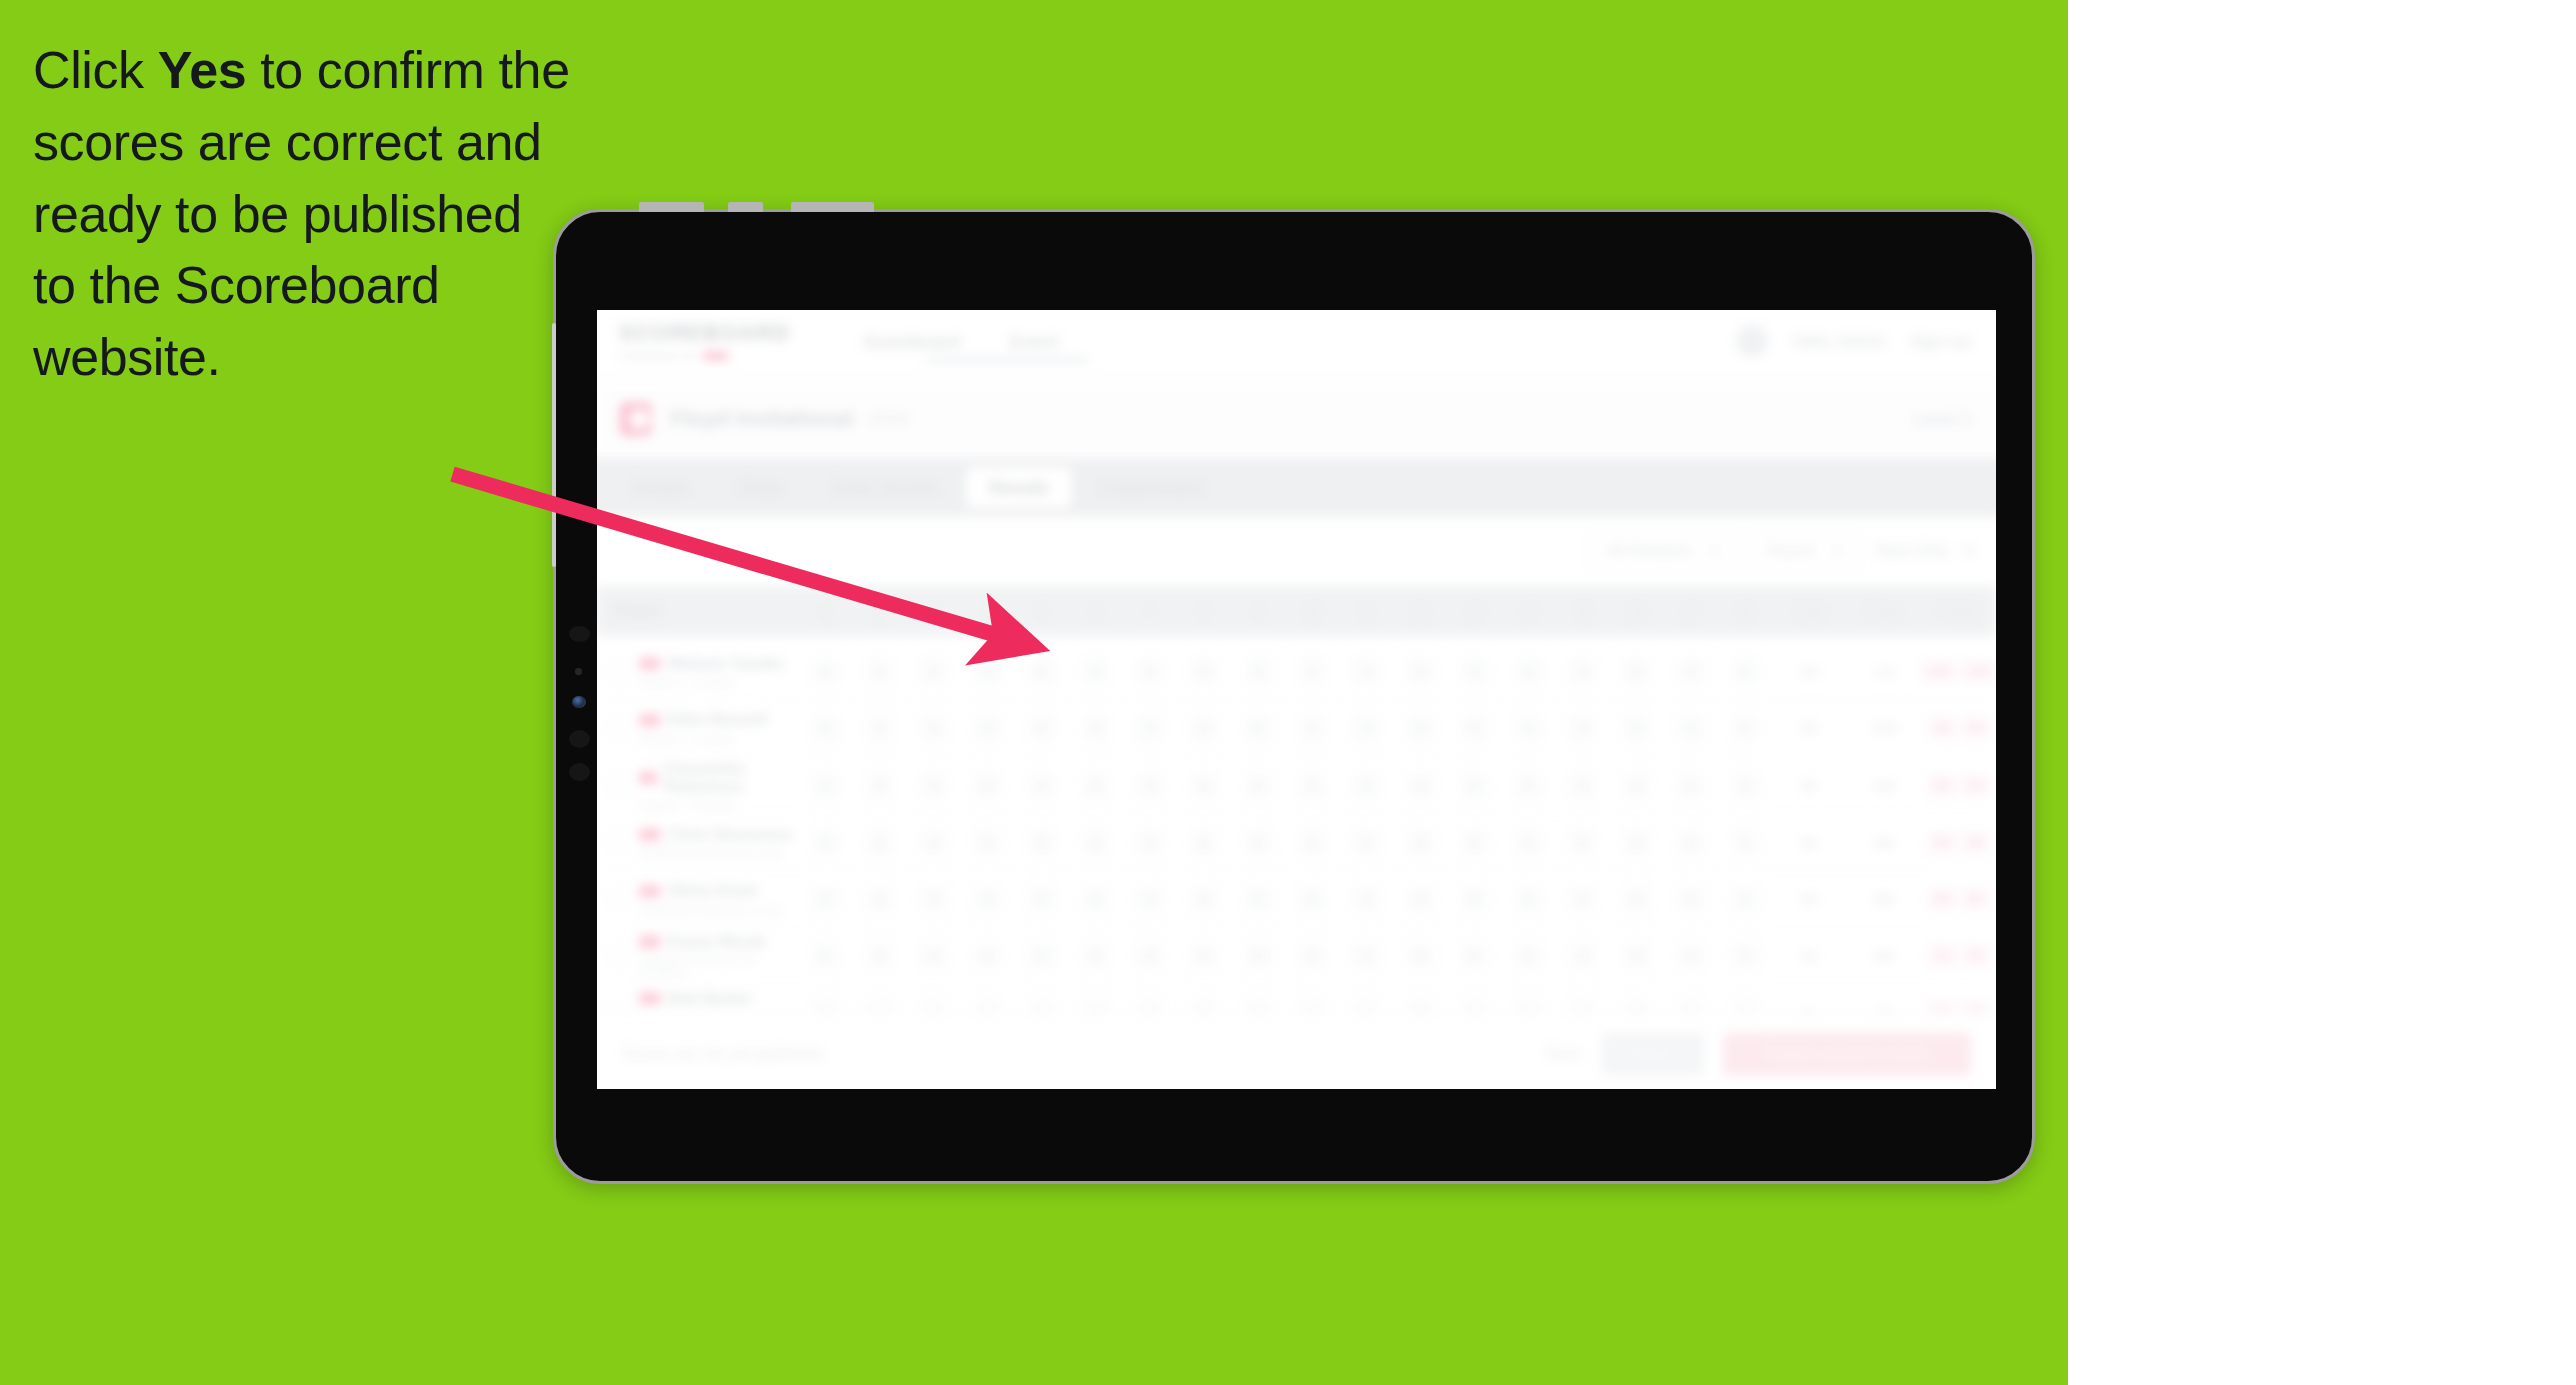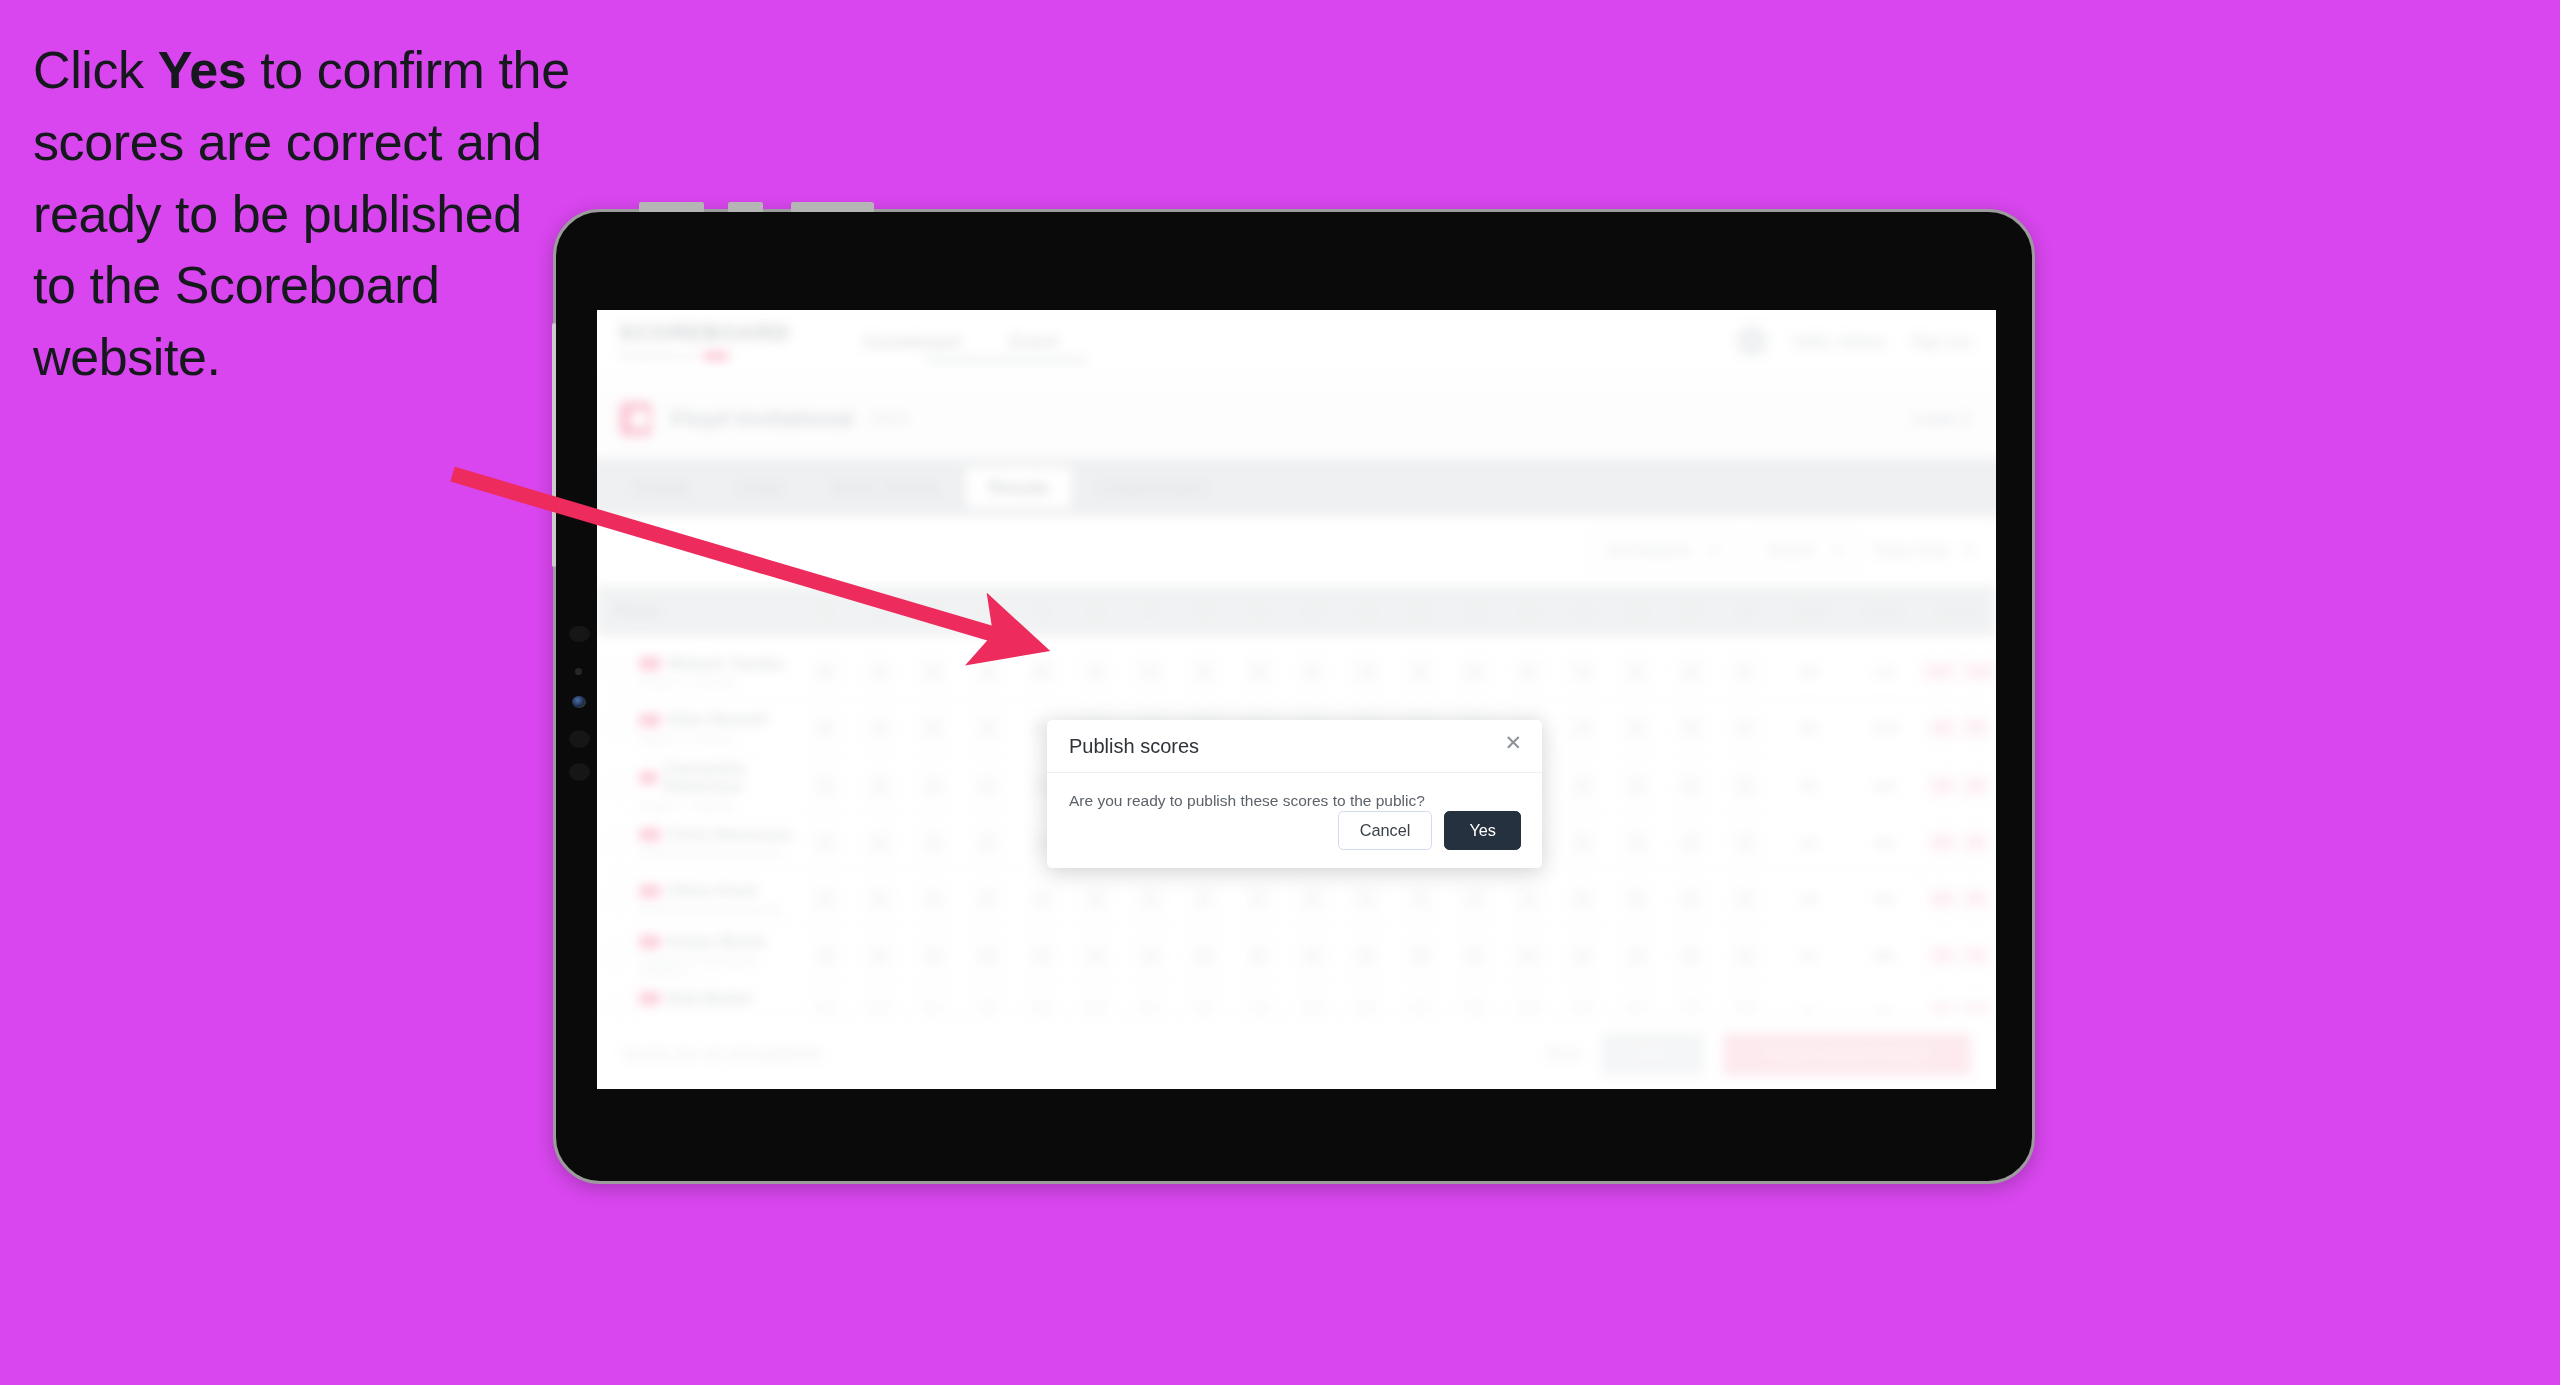--- a/index.html
+++ b/index.html
@@ -7,23 +7,23 @@
   html, body {
     width: 2576px;
     height: 1386px;
     background: #ffffff;
     font-family: "Liberation Sans", sans-serif;
     overflow: hidden;
   }
 
   #stage {
     position: relative;
-    width: 2560px;
+    width: 2068px;
     height: 1386px;
-    background: #d946ef;
+    background: #84cc16;
   }
 
   
   #caption {
     position: absolute;
     left: 33px;
     top: 35px;
     width: 540px;
     font-size: 52px;
     line-height: 1.38;
@@ -910,31 +910,20 @@
             <div class="foot-link">Back</div>
             <div class="btn-grey">Save</div>
             <div class="btn-pink">Publish scores to public</div>
           </div>
         </div>
 
       </div>
 
       <div id="scrim"></div>
 
-      <div id="modal">
-        <div class="modal-head">
-          <div class="modal-title">Publish scores</div>
-          <div class="modal-close">✕</div>
-        </div>
-        <div class="modal-body">Are you ready to publish these scores to the public?</div>
-        <div class="modal-actions">
-          <div class="btn-cancel">Cancel</div>
-          <div class="btn-yes">Yes</div>
-        </div>
-      </div>
 
     </div>
   </div>
 
   <svg id="arrow" viewBox="0 0 3484 1874">
     <defs>
       <marker id="ahead" markerWidth="5.2" markerHeight="5.2" refX="1.6" refY="2.6" orient="auto">
         <path d="M0,0.15 L5.0,2.6 L0,5.05 L1.15,2.6 Z" fill="#ED2B5C"></path>
       </marker>
     </defs>

